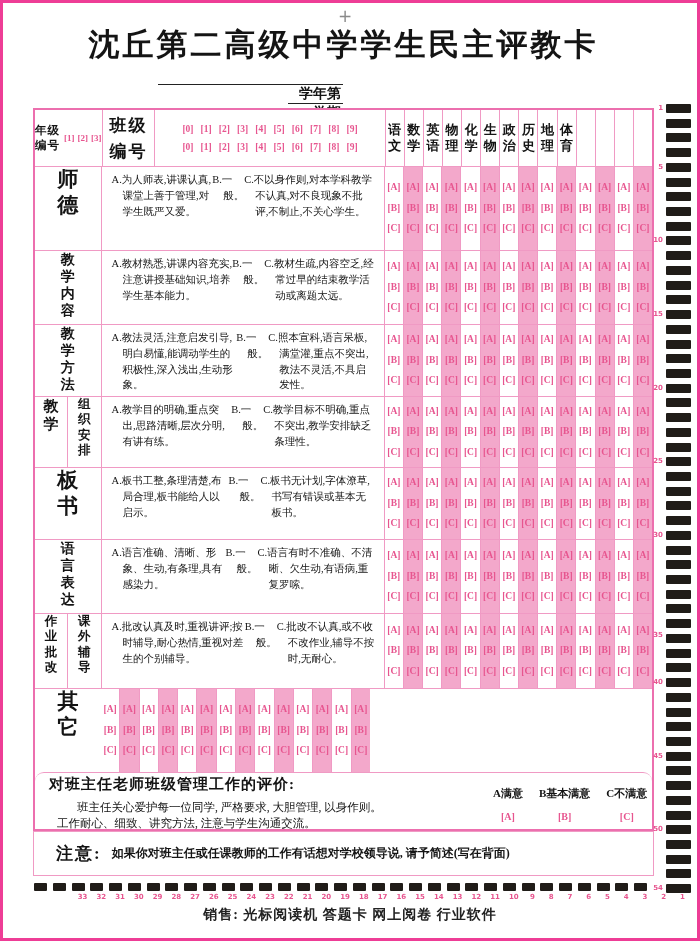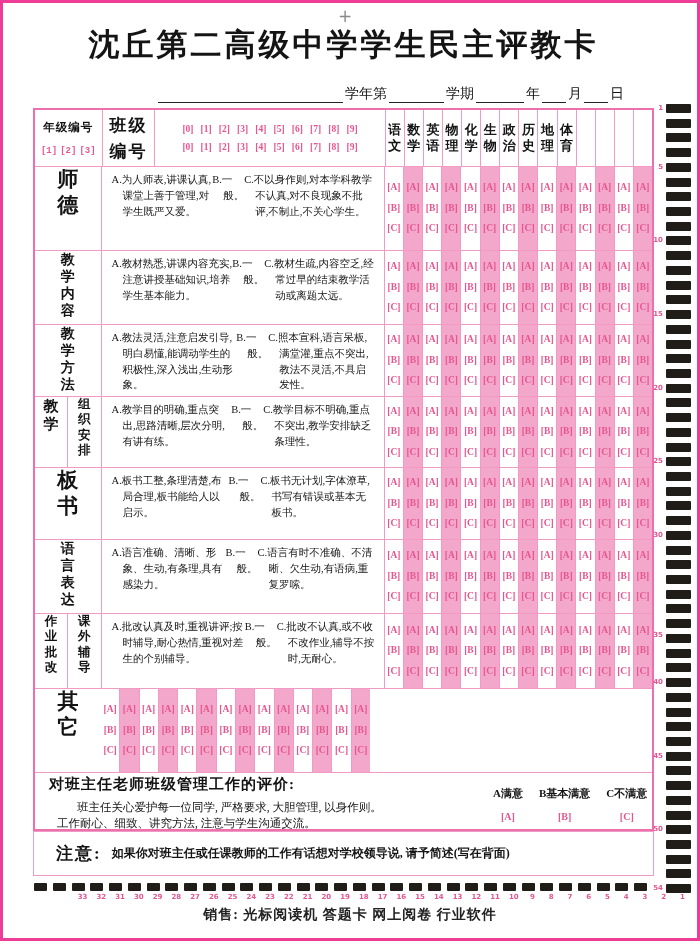--- a/index.html
+++ b/index.html
@@ -18,31 +18,31 @@
   .frame.right{left:697px;top:0;width:3px;height:941px;}
   .frame.bottom{left:0;top:938px;width:700px;height:3px;}
 
   .plus{position:absolute;left:338px;top:6px;font-size:17px;color:#8a8a8a;font-family:"DejaVu Sans",sans-serif;}
 
   .title{position:absolute;left:33px;top:24px;width:621px;text-align:center;
          font-size:31px;font-weight:bold;letter-spacing:3px;}
 
   
   .date-line{position:absolute;left:158px;top:84px;display:flex;align-items:flex-end;
-             font-size:14px;font-weight:normal;height:19px;}
+             font-size:14px;font-weight:bold;height:19px;flex-direction:column;}
   .date-line .u{display:inline-block;border-bottom:1px solid #222;height:16px;}
   .u.u1{width:185px}.u.u2{width:55px}.u.u3{width:48px}.u.u4{width:24px}.u.u5{width:24px}
   .date-line .t{padding:0 2px;}
 
   
   .table{position:absolute;left:33px;top:108px;width:621px;border:2px solid var(--gridد);background:#fff;}
   .hrow{display:flex;height:56px;}
   .hcell{border-left:1px solid var(--grid);position:relative;}
   .hcell:first-child{border-left:none;}
-  .cell-grade{width:67px;display:flex;flex-direction:column;align-items:center;justify-content:space-evenly;padding:0 0;font-family:Liberation Mono, monospace;}
+  .cell-grade{width:67px;display:flex;align-items:center;justify-content:space-evenly;padding:0 0;}
   .cell-grade .glabel{font-size:11.5px;font-weight:bold;letter-spacing:1px;}
   .cell-grade .gbubbles{display:flex;gap:3px;font-size:9px;color:var(--bubble);font-weight:bold;}
   .cell-class{width:53px;display:flex;flex-direction:column;align-items:center;justify-content:center;gap:3px;
               font-size:17px;font-weight:bold;letter-spacing:2px;}
   .cell-digits{width:232px;display:flex;flex-direction:column;justify-content:space-evenly;padding:5px 0;}
   .digit-row{display:flex;justify-content:space-evenly;padding:0 20px;}
   .digit-bubble{font-size:9.5px;color:var(--bubble);font-weight:bold;}
   .cell-subjects{width:269px;display:flex;}
   .scol{flex:1;border-left:1px solid var(--grid);display:flex;align-items:center;justify-content:center;}
   .scol:first-child{border-left:none;}
@@ -65,21 +65,21 @@
          padding:5px 8px 2px 10px;display:flex;flex-direction:row;justify-content:center;}
   .ditem{font-size:10.5px;line-height:1.5;padding-left:11px;text-indent:-11px;}
   .bcell{width:269px;display:flex;}
   .bcol{flex:1;border-left:1px solid var(--grid);display:flex;flex-direction:column;
         align-items:center;justify-content:center;gap:11px;}
   .bcol:first-child{border-left:none;}
   .bcol.shade{background:var(--band);}
   .bub{font-size:9.5px;font-weight:bold;color:var(--bubble);line-height:1;}
 
   
-  .erow{position:relative;height:57px;border-top:1px solid var(--grid);}
+  .erow{position:relative;height:57px;border-top:1px solid var(--grid);border-radius:9px;}
   .eheading{position:absolute;left:14px;top:2px;font-size:15px;font-weight:bold;letter-spacing:1px;}
   .eline1{position:absolute;left:42px;top:27px;font-size:11.5px;}
   .eline2{position:absolute;left:22px;top:43px;font-size:11.5px;}
   .eopts{position:absolute;left:458px;top:13px;display:flex;gap:16px;}
   .eopt-col{display:flex;flex-direction:column;align-items:center;gap:10px;}
   .eopt-label{font-size:11px;font-weight:bold;}
   .eopt-bubble{font-size:10px;font-weight:bold;color:var(--bubble);}
 
   
   .notice-box{position:absolute;left:33px;top:831px;width:621px;height:45px;

